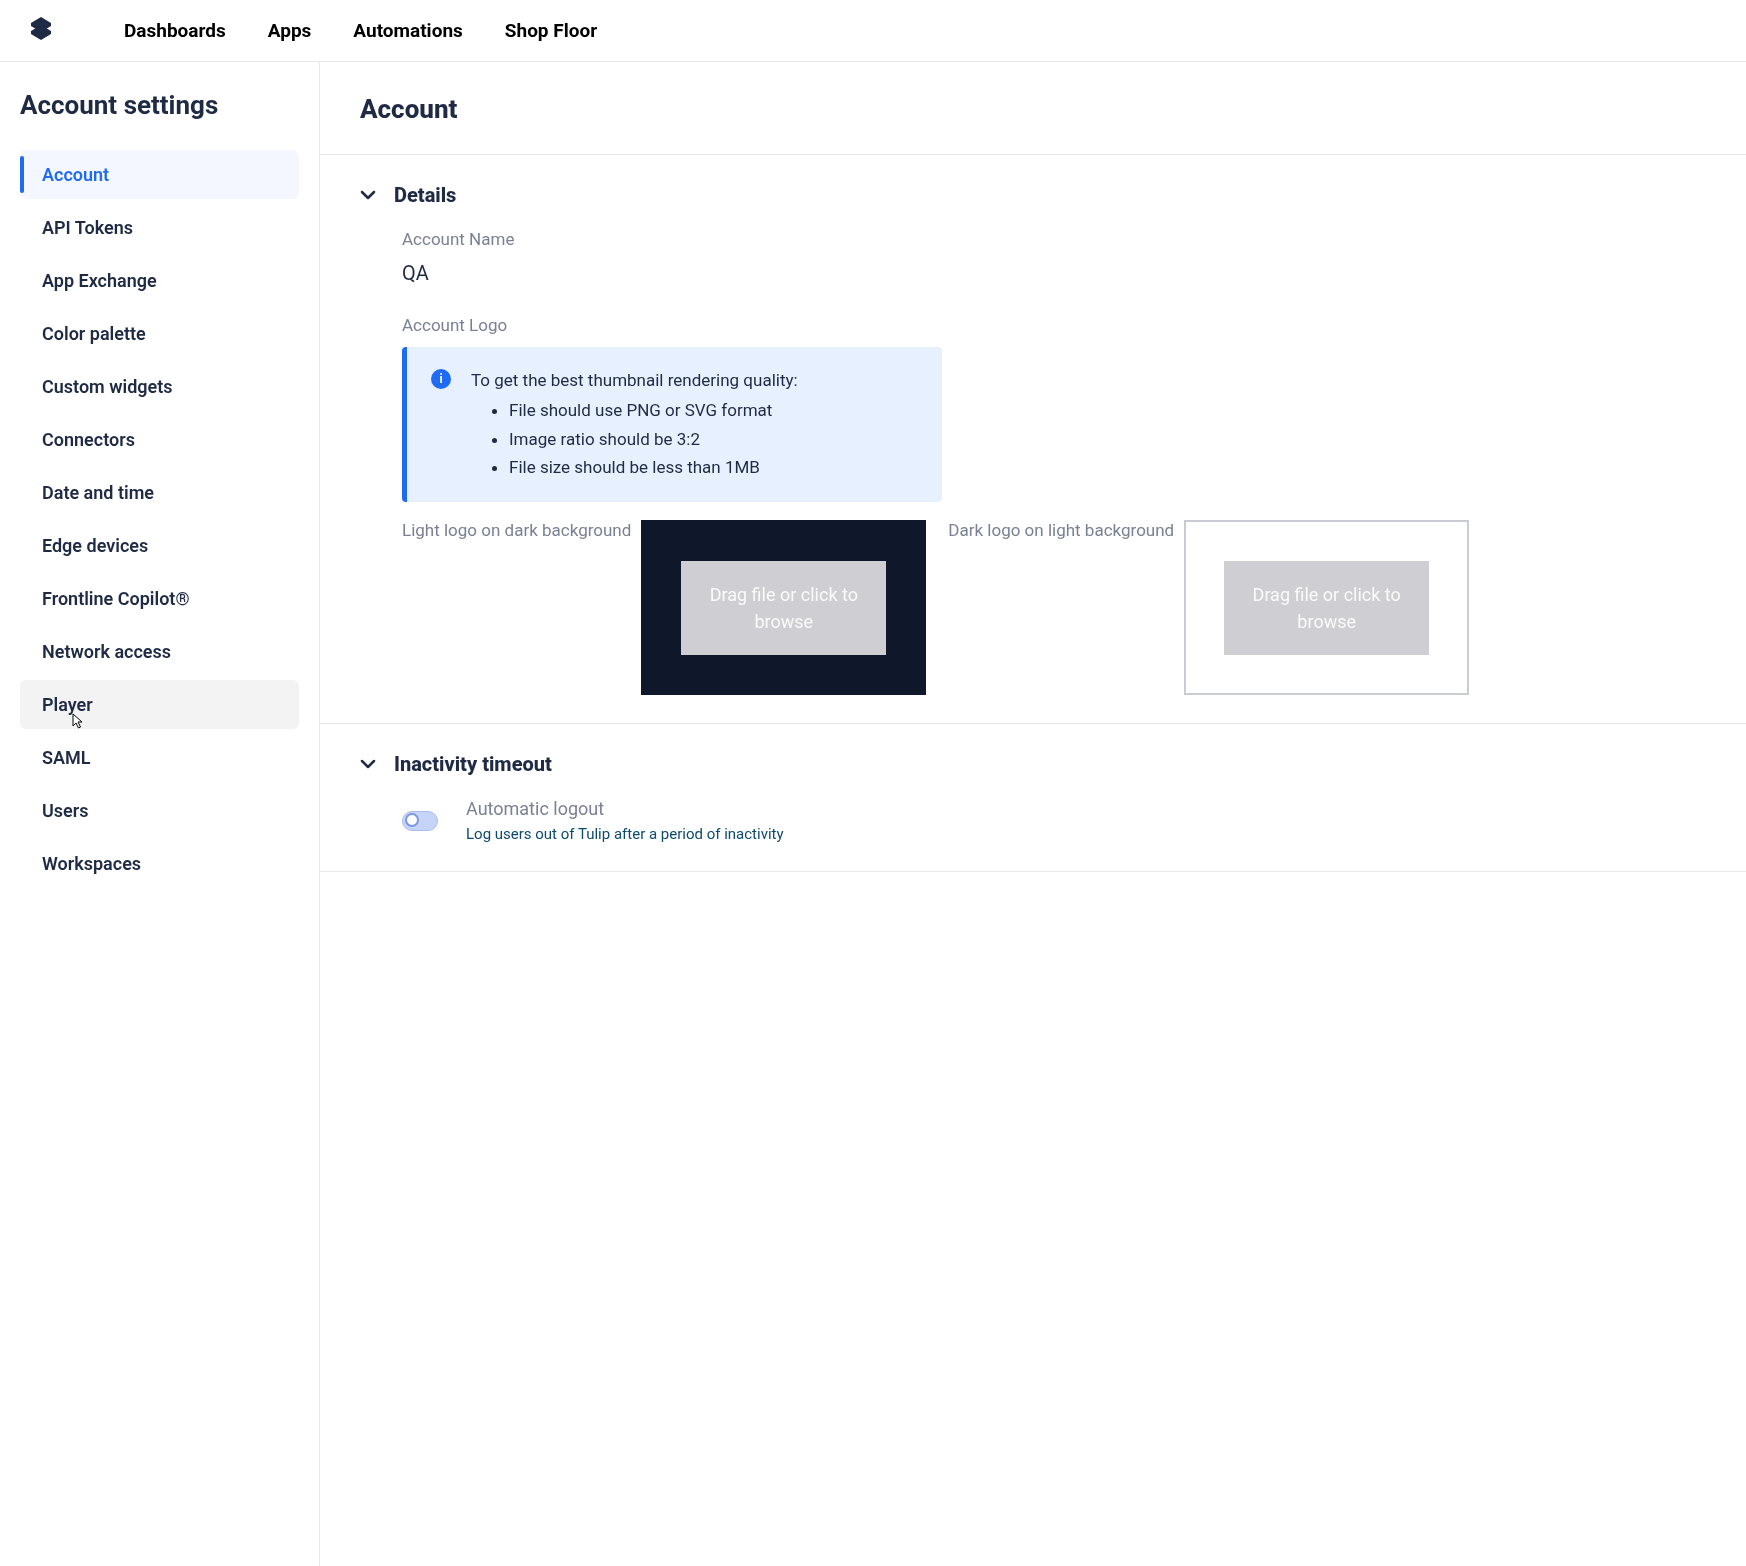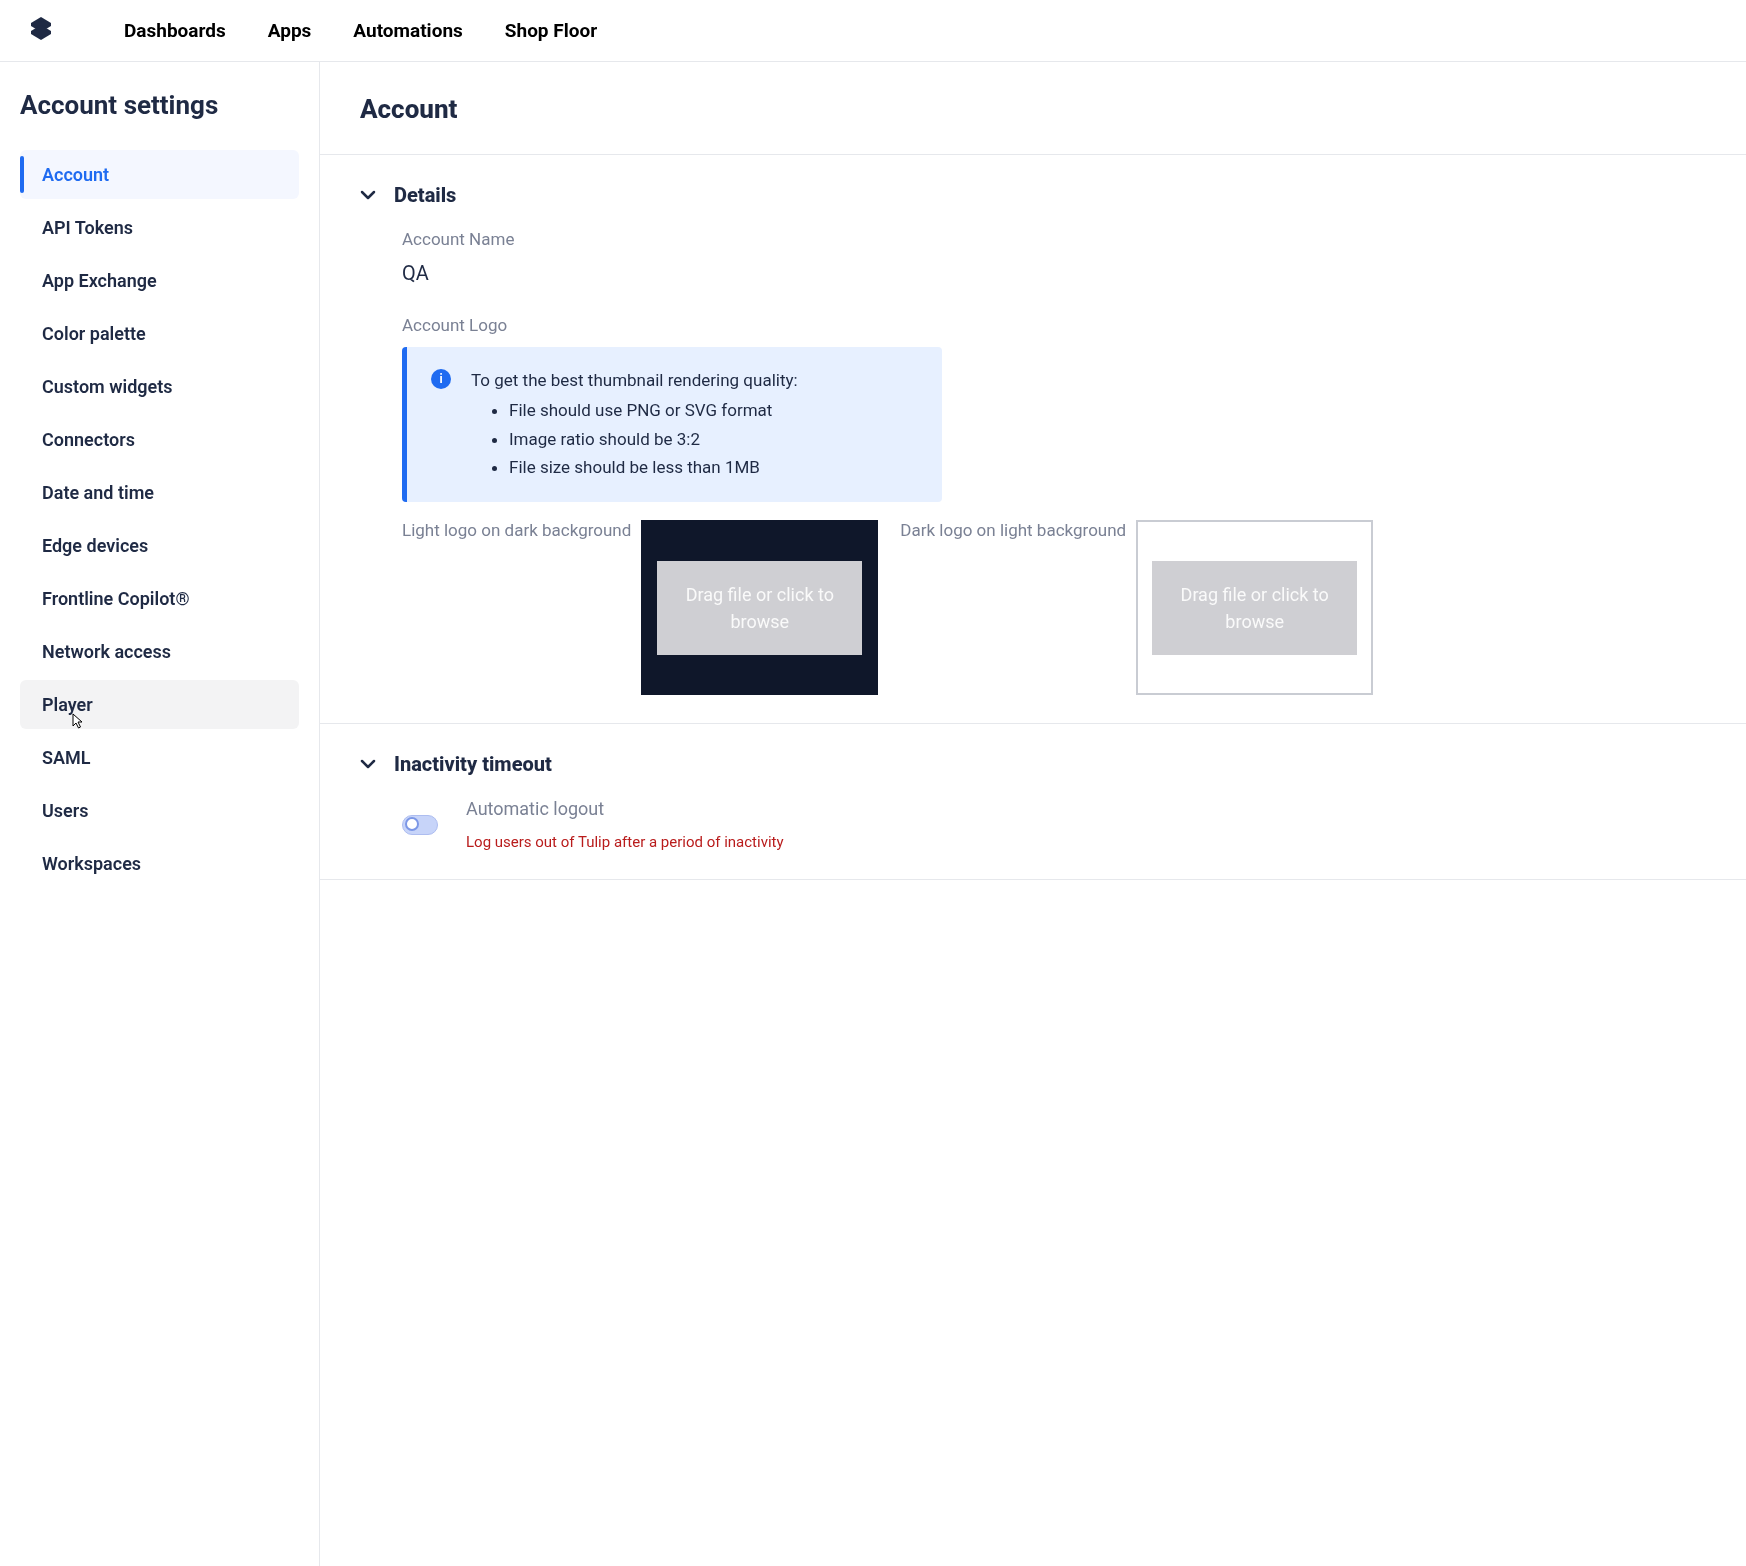--- a/index.html
+++ b/index.html
@@ -138,21 +138,21 @@
   .info-text ul { padding-left: 22px; margin-top: 4px; }
   .info-text li { margin-top: 2px; margin-left: 16px; }
 
   
   .logo-zones { display: flex; gap: 22px; }
   .logo-col {
     display: flex; flex-direction: row; gap: 10px;
   }
   .logo-caption { font-size: 17px; color: #7a8194; }
   .dropzone {
-    width: 237px; height: 175px;
+    width: 285px; height: 175px;
     border: 2px solid #c9ccd3;
     display: flex; align-items: center; justify-content: center;
     cursor: pointer;
   }
   .dropzone.dark { background: #0f172a; border-color: #0f172a; }
   .dropzone.light { background: #fff; }
   .drop-inner {
     background: #cfcfd3;
     color: #fafafa;
     font-size: 18px;
@@ -174,21 +174,21 @@
     border: 1px solid #adbdf0;
   }
   .toggle-knob {
     width: 14px; height: 14px;
     background: #fff;
     border: 2px solid #7c97e6;
     border-radius: 50%;
     position: absolute; top: 1px; left: 2px;
   }
   .toggle-label { font-size: 18px; color: #7a8194; }
-  .toggle-desc { font-size: 15px; color: #b91c1c; margin-top: 14px; }
+  .toggle-desc { font-size: 15px; color: #0c4a6e; margin-top: 6px; }
 </style>
 </head>
 <body>
 
 <div class="topnav">
   <div class="logo-wrap">
     <svg width="26" height="28" viewBox="0 0 26 28">
       <path d="M13 0 L23 6 L23 9 L13 15 L3 9 L3 6 Z" fill="#1f2a44"></path>
       <path d="M13 8 L23 14 L23 17 L13 23 L3 17 L3 14 Z" fill="#1f2a44"></path>
       <path d="M13 1.5 L16.5 3.5 L13 5.5 L9.5 3.5 Z" fill="#1f2a44"></path>

